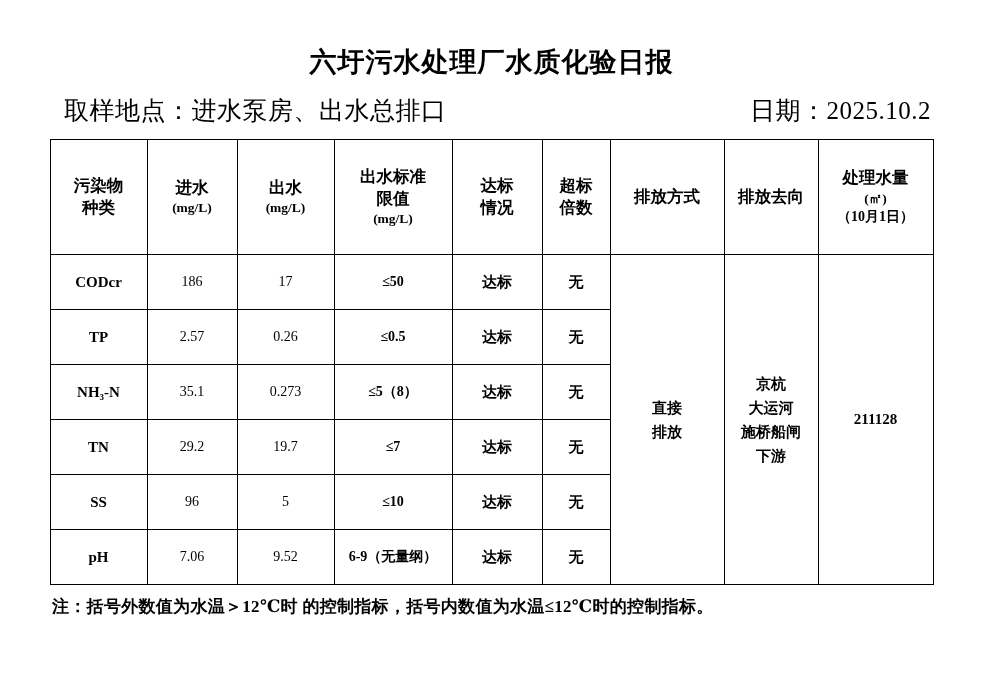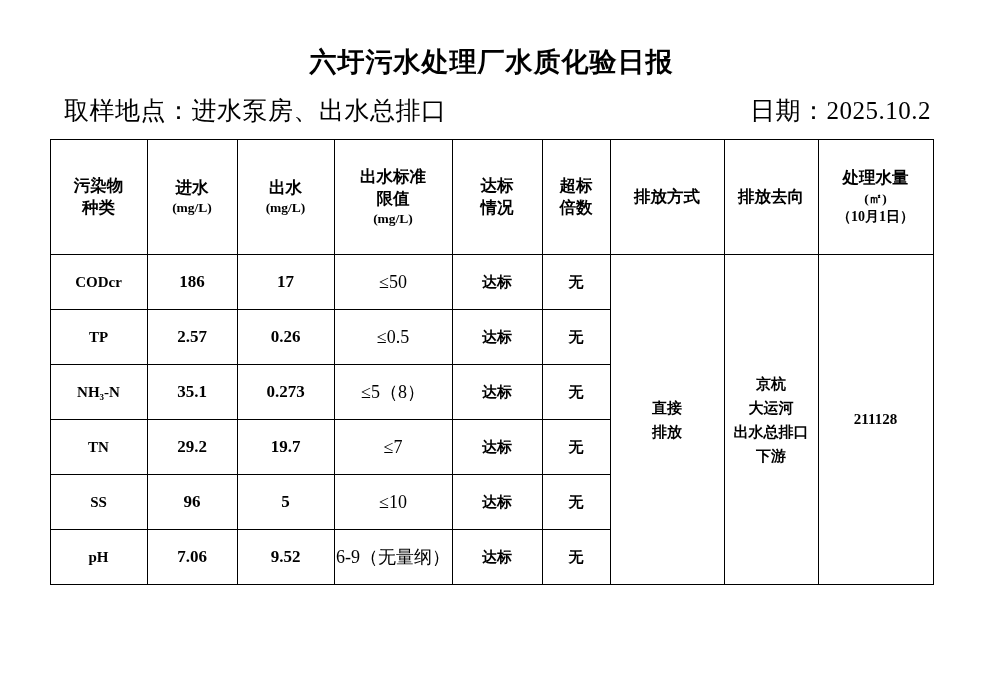--- a/index.html
+++ b/index.html
@@ -71,27 +71,27 @@
     font-size: 14px;
     font-weight: 700;
   }
   
   .brow td {
     height: 52px;
     font-size: 15px;
     font-weight: 700;
   }
   .brow td.val {
-    font-size: 17px;
-    font-weight: 700;
+    font-size: 14px;
+    font-weight: 400;
     font-family: "Liberation Serif", "DejaVu Serif", serif;
   }
   .brow td.limit {
-    font-size: 18px;
-    font-weight: 400;
+    font-size: 14px;
+    font-weight: 700;
     margin-left: 43px;
   }
   .name-cell {
     font-size: 15.5px;
     font-weight: 700;
   }
   .merged-text {
     font-size: 17px;
     font-weight: 700;
     line-height: 1.6;
@@ -176,21 +176,21 @@
         <td class="limit">≤50</td>
         <td>达标</td>
         <td>无</td>
         <td class="merged-text" rowspan="6">
           <div>直接</div>
           <div>排放</div>
         </td>
         <td class="merged-text" rowspan="6">
           <div>京杭</div>
           <div>大运河</div>
-          <div>出水总排口</div>
+          <div>施桥船闸</div>
           <div>下游</div>
         </td>
         <td class="merged-num" rowspan="6">211128</td>
       </tr>
 
       <tr class="brow">
         <td class="name-cell">TP</td>
         <td class="val">2.57</td>
         <td class="val">0.26</td>
         <td class="limit">≤0.5</td>
@@ -229,14 +229,15 @@
         <td class="name-cell">pH</td>
         <td class="val">7.06</td>
         <td class="val">9.52</td>
         <td class="limit">6-9（无量纲）</td>
         <td>达标</td>
         <td>无</td>
       </tr>
     </tbody>
   </table>
 
+  <div class="note">注：括号外数值为水温＞12℃时 的控制指标，括号内数值为水温≤12℃时的控制指标。</div>
 
 </div>
 
 </body></html>

